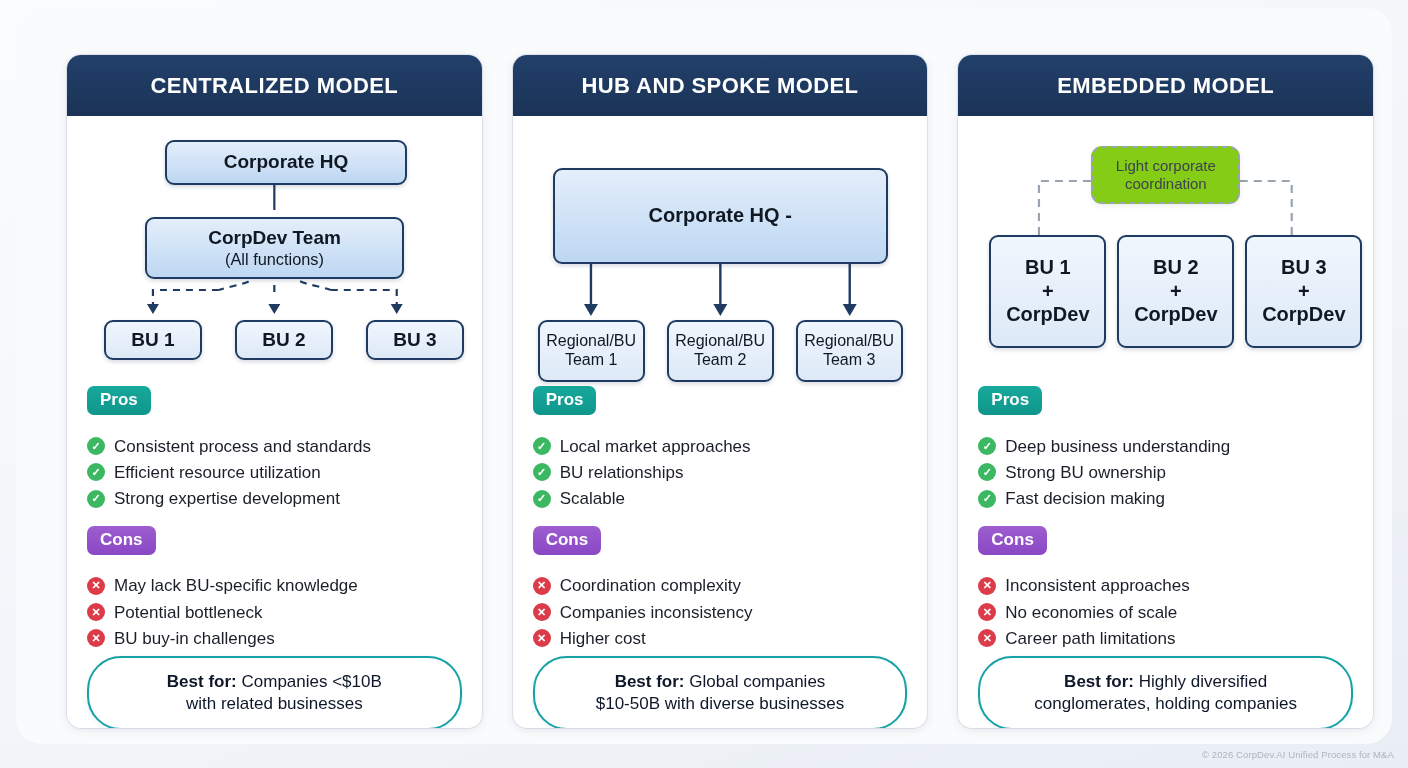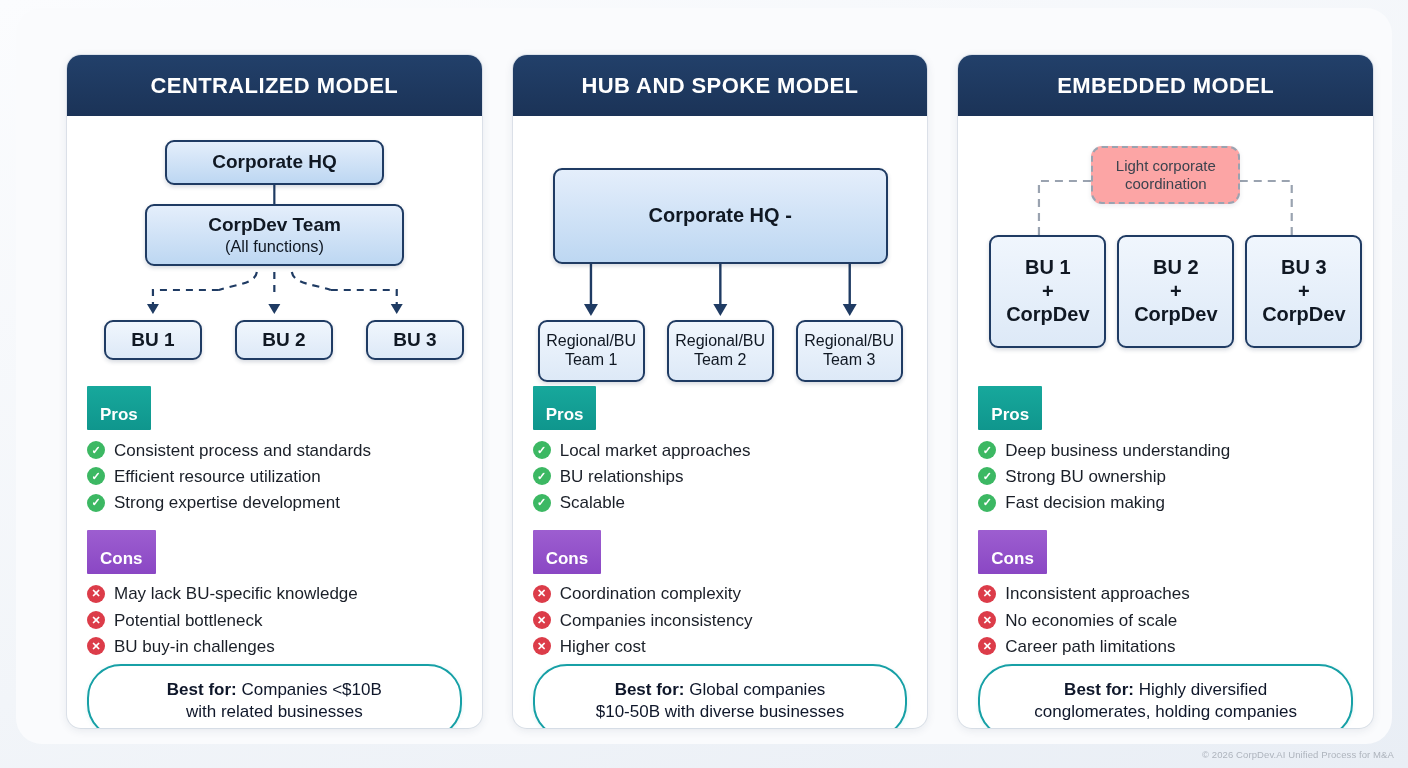--- a/index.html
+++ b/index.html
@@ -93,21 +93,21 @@
     text-align: center;
   }
 
   .node .sub {
     font-weight: normal;
     font-size: 0.86em;
   }
 
   .ghost-node {
     position: absolute;
-    background: #fca5a5;
+    background: #84cc16;
     border: 2px dashed #9aa3b0;
     border-radius: 11px;
     color: #3c434e;
     font-size: 15px;
     text-align: center;
     display: flex;
     align-items: center;
     justify-content: center;
     line-height: 1.2;
     box-shadow: 0 2px 5px rgba(30,48,80,0.09);
@@ -123,23 +123,23 @@
   }
 
   
   .section { margin-top: 6px; }
 
   .badge {
     display: inline-block;
     color: #ffffff;
     font-size: 17px;
     font-weight: bold;
-    padding: 19px 13px 5px;
-    border-radius: 1px;
-    margin-bottom: 7px;
+    padding: 4px 13px 5px;
+    border-radius: 7px;
+    margin-bottom: 18px;
   }
   .badge.pros { background: linear-gradient(180deg, #17a89c 0%, #0f968d 100%); }
   .badge.cons { background: linear-gradient(180deg, #9d5ed0 0%, #8a47c4 100%); }
 
   ul.items { list-style: none; }
 
   ul.items li {
     display: flex;
     align-items: center;
     gap: 9px;
@@ -210,25 +210,25 @@
               <path d="M205,140 C207,152 226,152 244,158" fill="none" stroke="#1f3b63" stroke-width="2.2" stroke-dasharray="7,6"></path>
 
               <path d="M132,158 L66,158 L66,172" fill="none" stroke="#1f3b63" stroke-width="2.2" stroke-dasharray="7,6"></path>
               <path d="M244,158 L310,158 L310,172" fill="none" stroke="#1f3b63" stroke-width="2.2" stroke-dasharray="7,6"></path>
 
               <path d="M66,182 l-6,-10 l12,0 z" fill="#1f3b63"></path>
               <path d="M187.5,182 l-6,-10 l12,0 z" fill="#1f3b63"></path>
               <path d="M310,182 l-6,-10 l12,0 z" fill="#1f3b63"></path>
             </svg>
 
-            <div class="node" style="left:78px; top:8px; width:219px; height:45px; font-size:19px;">
+            <div class="node" style="left:78px; top:8px; width:242px; height:45px; font-size:19px;">
               <span>Corporate HQ</span>
             </div>
 
-            <div class="node" style="left:58px; top:72px; width:259px; height:62px; font-size:19px; flex-direction:column;">
+            <div class="node" style="left:58px; top:85px; width:259px; height:62px; font-size:19px; flex-direction:column;">
               <span>CorpDev Team</span>
               <span class="sub">(All functions)</span>
             </div>
 
             <div class="node pale" style="left:17px; top:188px; width:98px; height:40px; font-size:19px;">
               <span>BU 1</span>
             </div>
             <div class="node pale" style="left:148px; top:188px; width:98px; height:40px; font-size:19px;">
               <span>BU 2</span>
             </div>

